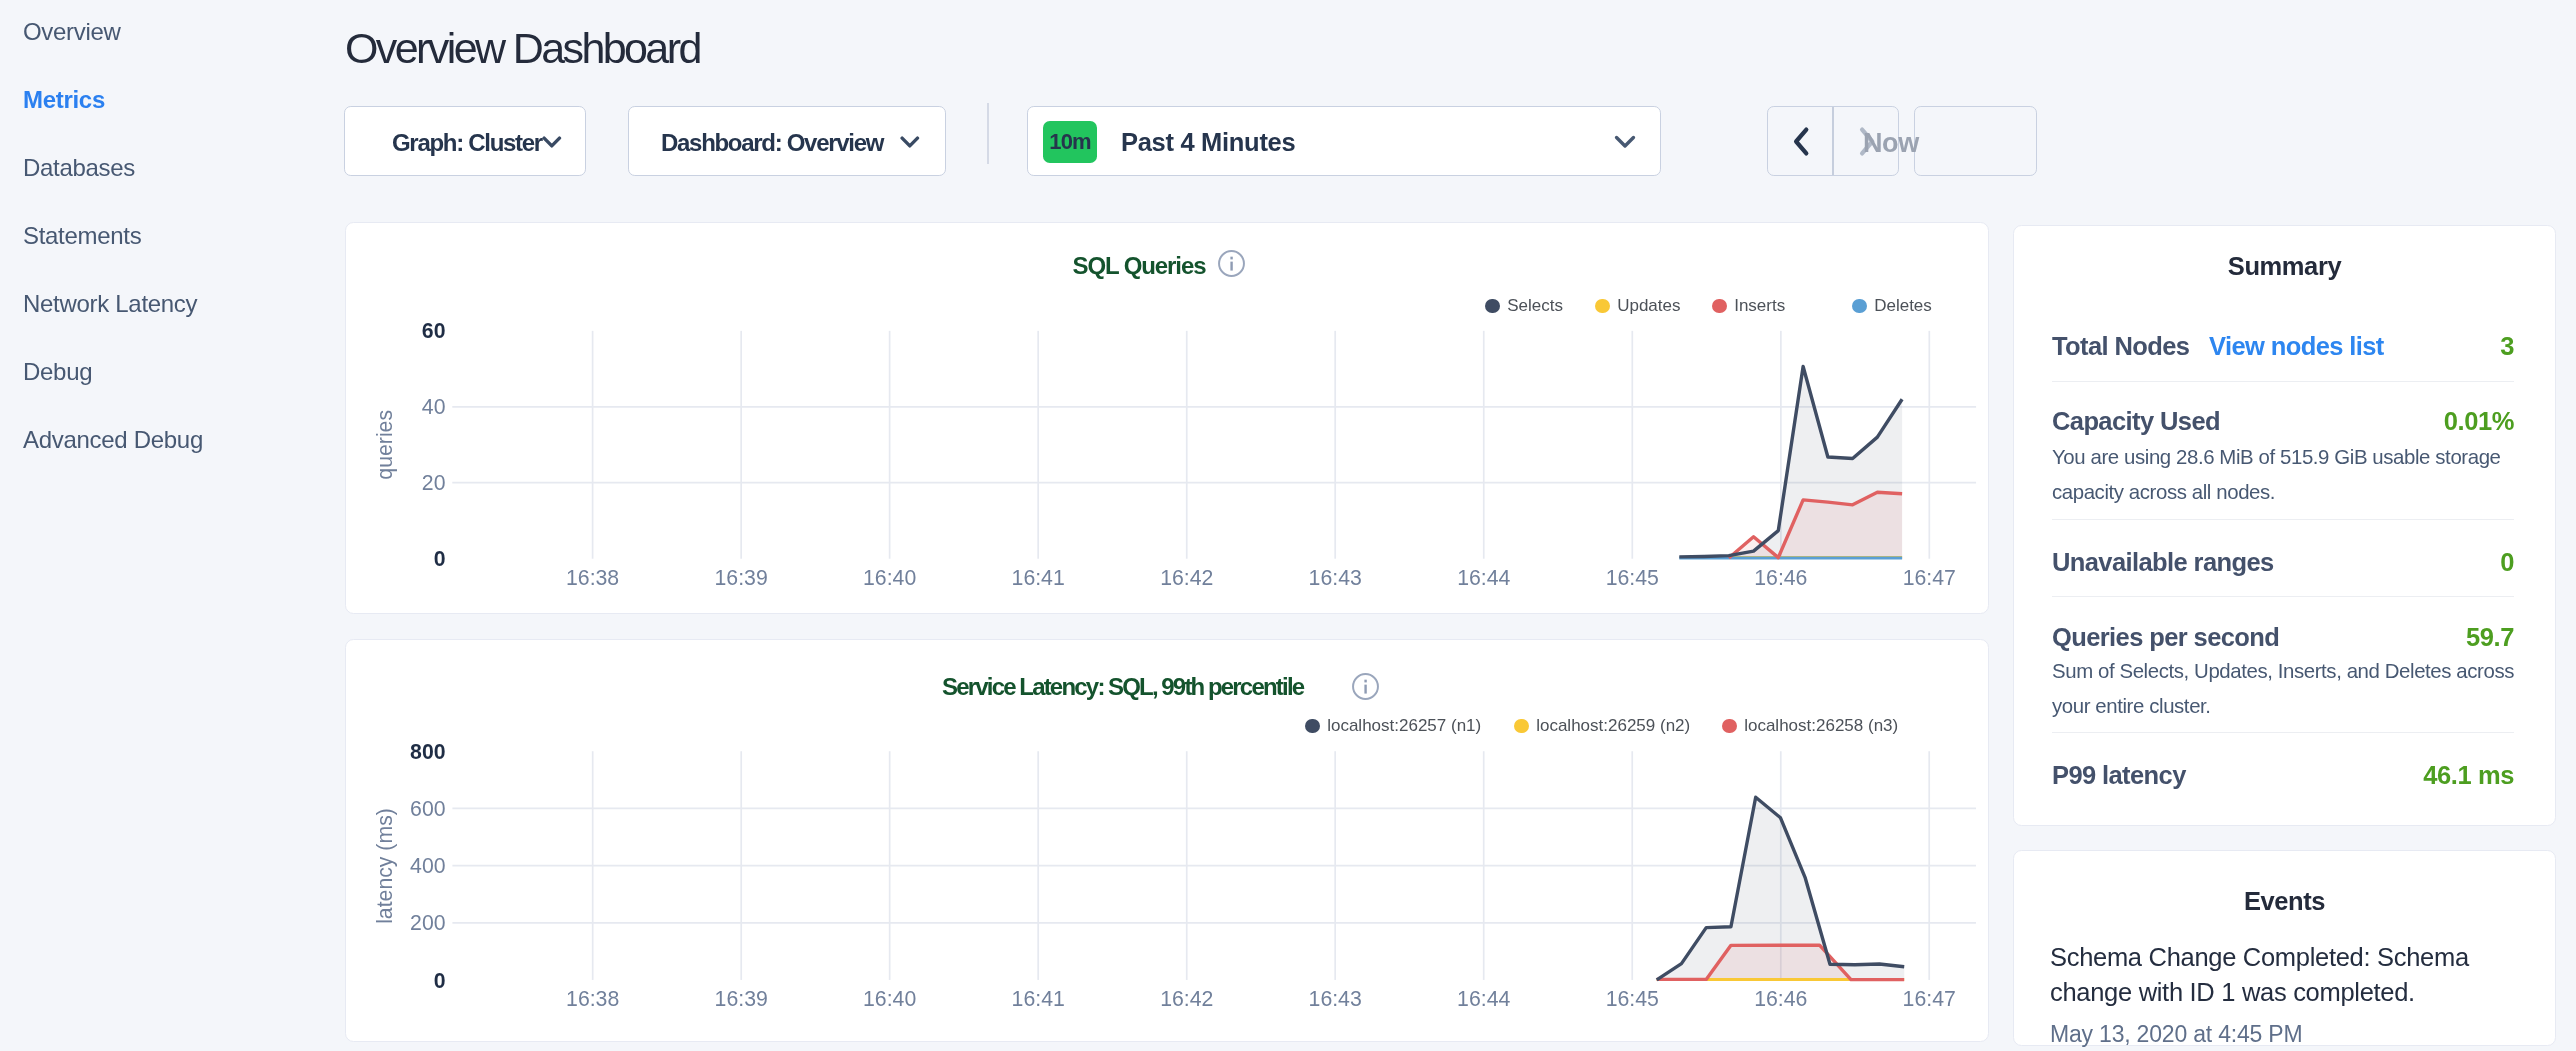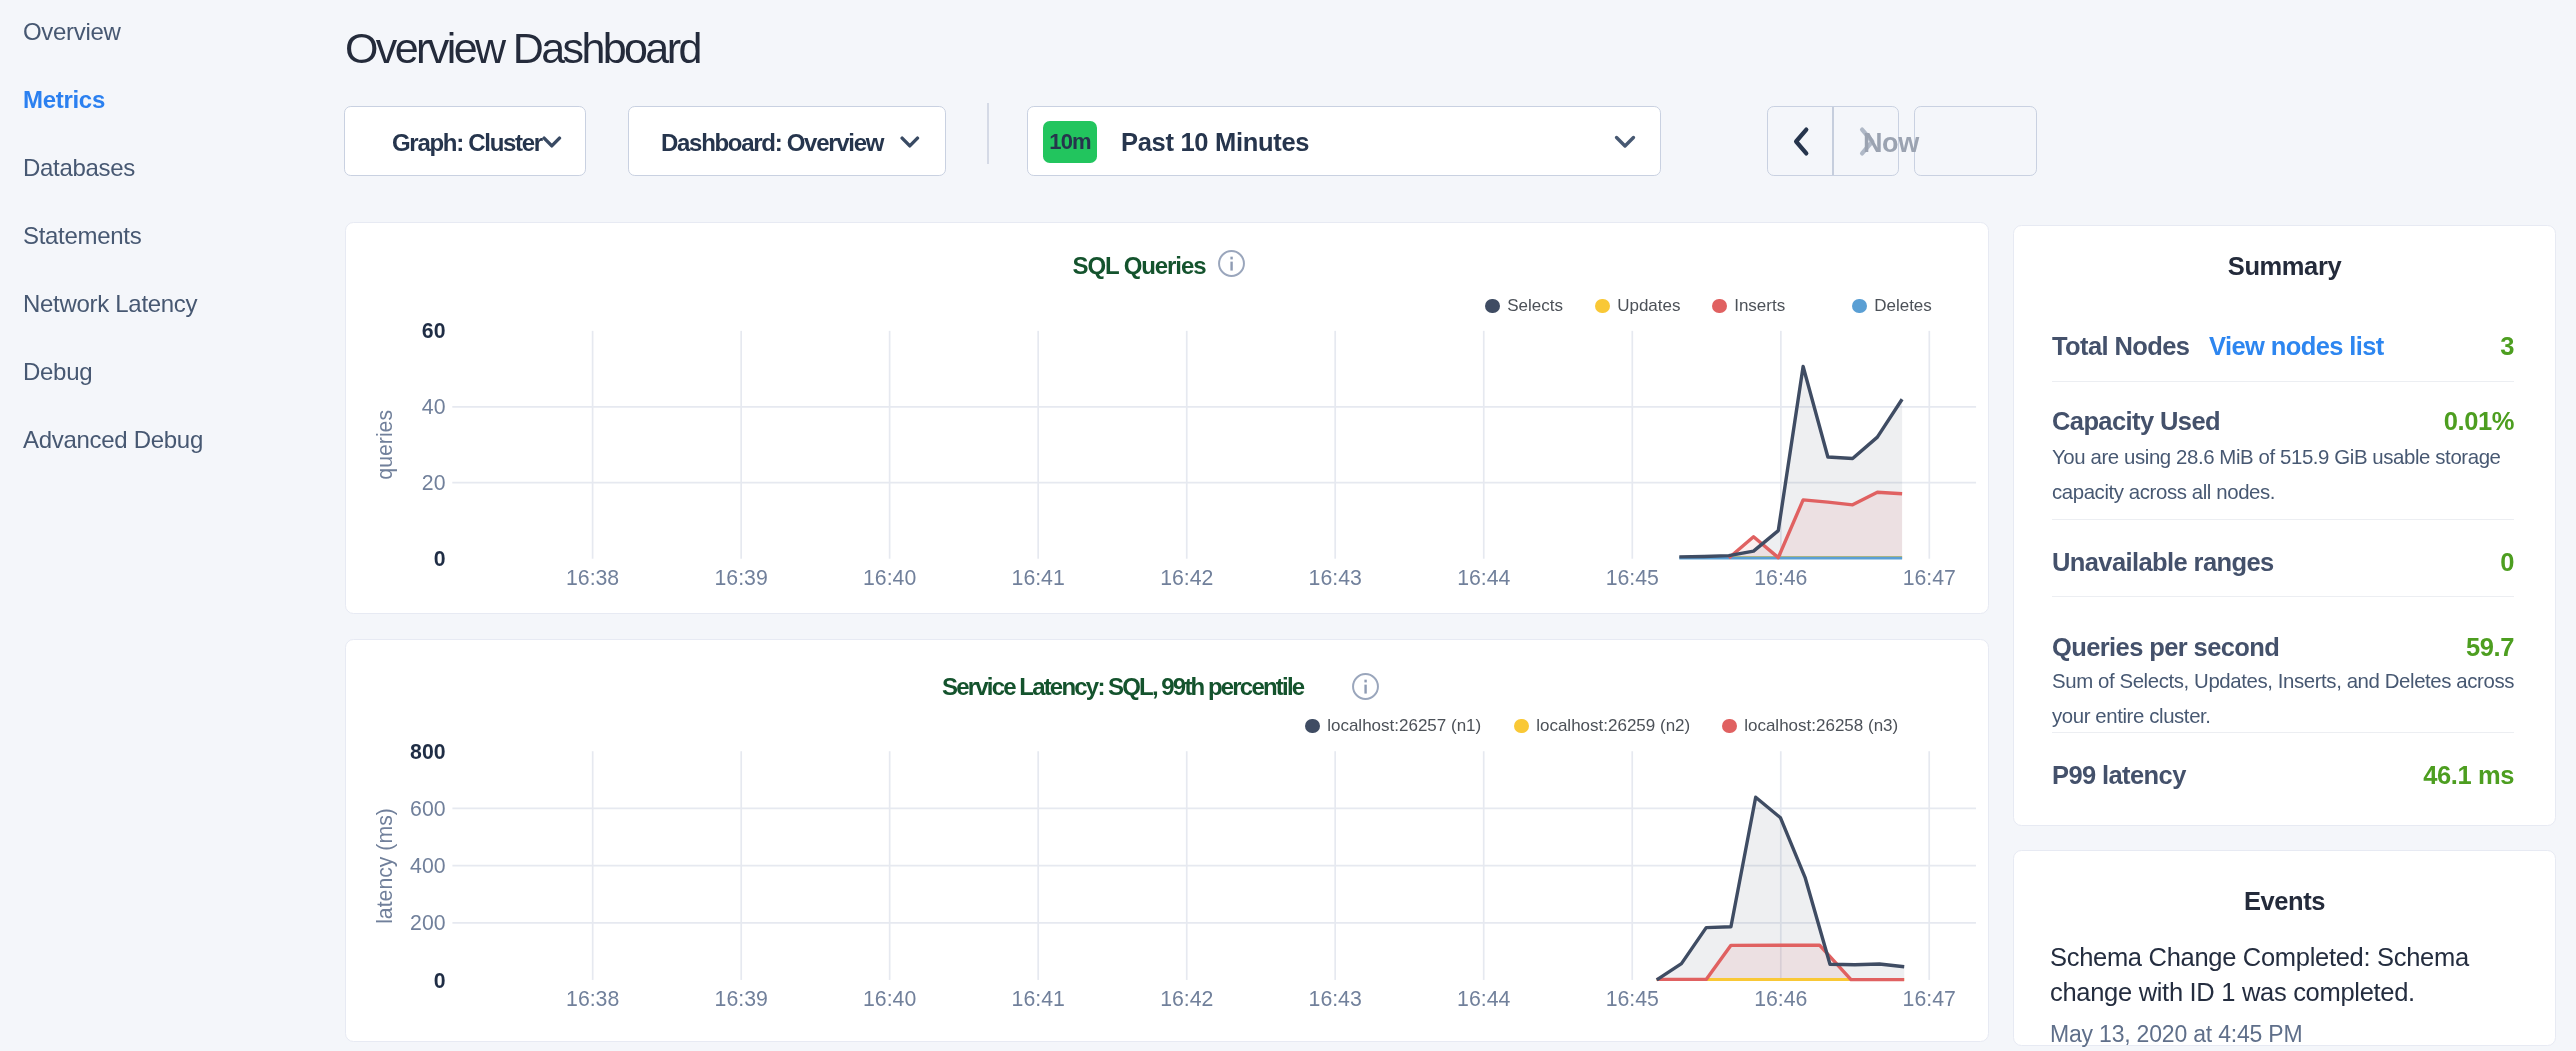--- a/index.html
+++ b/index.html
@@ -48,21 +48,21 @@
   <div class="btn" style="left:628px; width:318px;"></div>
   <div class="btnlabel" style="left:661px;">Dashboard: Overview</div>
   <svg class="chev" style="left:900px; top:136px;" width="19.6" height="12" viewBox="0 0 23 14">
       <polyline points="2.5,2.5 11.5,11.5 20.5,2.5" fill="none" stroke="#394a63" stroke-width="4" stroke-linecap="round" stroke-linejoin="round"></polyline>
     </svg>
 
   <div class="abs" style="left:987px; top:103px; width:1.7px; height:61px; background:#d5dae6;"></div>
 
   <div class="btn" style="left:1027px; width:634px;"></div>
   <div class="abs" style="left:1043px; top:121px; width:54px; height:42px; background:#22c55e; border-radius:6.8px; text-align:center; font-size:22px; font-weight:bold; color:#26354d; line-height:42px; letter-spacing:-0.9px;">10m</div>
-  <div class="btnlabel" style="left:1121px; letter-spacing:-0.3px; font-size:25.5px; top:128px;">Past 10 Minutes</div>
+  <div class="btnlabel" style="left:1121px; letter-spacing:-0.3px; font-size:25.5px; top:128px;">Past 4 Minutes</div>
   <svg class="chev" style="left:1614px; top:135px;" width="22" height="13.6" viewBox="0 0 26 16">
       <polyline points="3,3 13,13 23,3" fill="none" stroke="#475872" stroke-width="4" stroke-linecap="round" stroke-linejoin="round"></polyline>
     </svg>
 
   <div class="btn" style="left:1767px; width:132px; background:transparent;"></div>
   <div class="abs" style="left:1832px; top:107px; width:1.7px; height:68px; background:#c6cedd;"></div>
   <svg class="chev" style="left:1791px; top:126px;" width="20.4" height="31" viewBox="0 0 24 36">
       <polyline points="18,4 6,18 18,32" fill="none" stroke="#26354d" stroke-width="5" stroke-linecap="round" stroke-linejoin="round"></polyline>
     </svg>
   <svg class="chev" style="left:1857px; top:126px;" width="20.4" height="31" viewBox="0 0 24 36">
@@ -181,21 +181,21 @@
   <div class="card" style="left:2013px; top:225px; width:543px; height:601px;"></div>
   <div class="abs" style="left:2013px; top:252px; width:543px; text-align:center; font-size:25.5px; font-weight:bold; color:#242b3b; letter-spacing:-0.4px;">Summary</div>
 
   <div class="sumrow" style="top:332px;"><span class="shead">Total Nodes</span><span class="link">View nodes list</span><span class="sval">3</span></div>
   <div class="sdiv" style="top:381px;"></div>
   <div class="sumrow" style="top:407px;"><span class="shead">Capacity Used</span><span class="sval">0.01%</span>
     <div class="sdesc" style="top:33px;">You are using 28.6 MiB of 515.9 GiB usable storage<br>capacity across all nodes.</div></div>
   <div class="sdiv" style="top:519px;"></div>
   <div class="sumrow" style="top:548px;"><span class="shead">Unavailable ranges</span><span class="sval">0</span></div>
   <div class="sdiv" style="top:596px;"></div>
-  <div class="sumrow" style="top:623px;margin-top:10px;"><span class="shead">Queries per second</span><span class="sval">59.7</span>
+  <div class="sumrow" style="top:623px;"><span class="shead">Queries per second</span><span class="sval">59.7</span>
     <div class="sdesc" style="top:31px;">Sum of Selects, Updates, Inserts, and Deletes across<br>your entire cluster.</div></div>
   <div class="sdiv" style="top:732px;"></div>
   <div class="sumrow" style="top:761px;"><span class="shead">P99 latency</span><span class="sval">46.1 ms</span></div>
 
   <div class="card" style="left:2013px; top:850px; width:543px; height:196px;"></div>
   <div class="abs" style="left:2013px; top:887px; width:543px; text-align:center; font-size:25.5px; font-weight:bold; color:#242b3b; letter-spacing:-0.4px;">Events</div>
   <div class="abs" style="left:2050px; top:940px; font-size:25.5px; color:#242d3f; line-height:35px; letter-spacing:-0.3px; white-space:nowrap;">Schema Change Completed: Schema<br>change with ID 1 was completed.</div>
   <div class="abs" style="left:2050px; top:1021px; font-size:23px; color:#5f6f8a; letter-spacing:-0.2px;">May 13, 2020 at 4:45 PM</div>
 </div>
 

